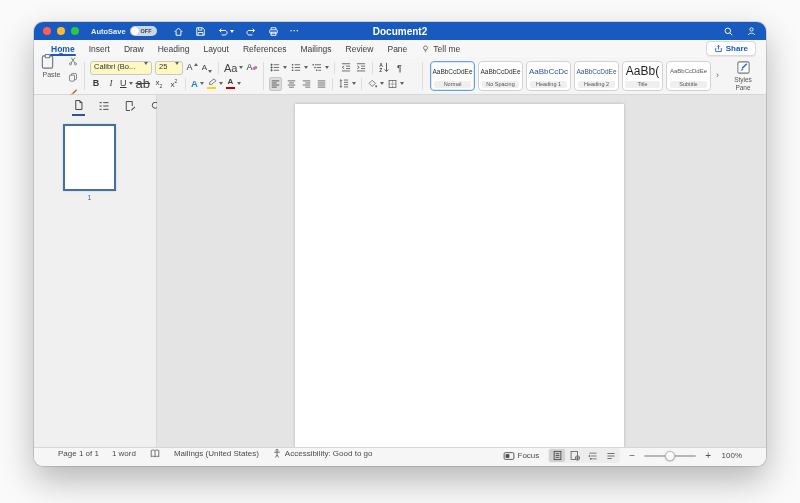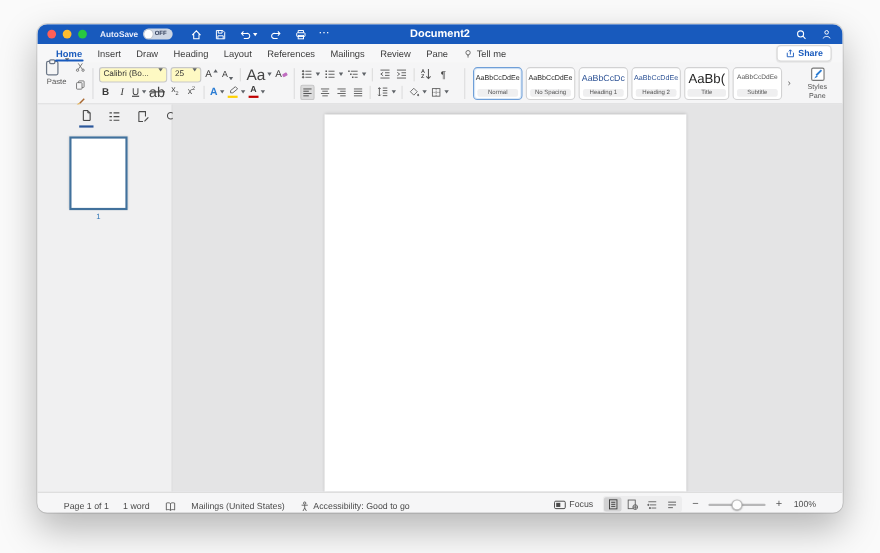--- a/index.html
+++ b/index.html
@@ -56,21 +56,21 @@
     padding:0 3px;font-size:7.5px;color:#333;gap:3px;white-space:nowrap}
   .letter{font-size:9px;font-weight:700;color:#3a3a3a;line-height:1}
   .lt-i{font-weight:400;font-style:italic;font-family:"Liberation Serif",serif}
   .lt-u{font-weight:400;text-decoration:underline}
   .lt-strike{font-weight:400;font-size:13px;text-decoration:line-through;color:#444}
   .supsub{font-size:8px;color:#444;line-height:1}
   .supsub sub,.supsub sup{font-size:5px}
   .fx-a{color:#2b7cd3;font-weight:700;font-size:9.5px}
   .colorbar{display:inline-flex;flex-direction:column;align-items:center;line-height:1}
   .colorbar .bar{width:9px;height:2.5px;margin-top:.5px}
-  .aa{font-size:14px;color:#444}
+  .aa{font-size:11px;color:#444}
   .sortbox{display:flex;flex-direction:column;line-height:1;font-size:5px;font-weight:700;color:#444}
   .pilc{font-size:9px;color:#444}
 
   
   .styles-gallery{display:flex;align-items:center;gap:3px;margin-left:2px}
   .style-card{width:45px;height:30px;background:#fff;border:1px solid #d2d2d3;border-radius:4px;display:flex;flex-direction:column;
     align-items:center;justify-content:flex-end;overflow:hidden;cursor:default;flex:none}
   .style-card.selected{border:1.5px solid #6f9fd8;box-shadow:inset 0 0 0 1px #dce9f7}
   .style-sample{font-size:6.5px;color:#2b2b2b;flex:1;display:flex;align-items:center;white-space:nowrap}
   .style-sample.h{color:#2F5496}
@@ -89,21 +89,21 @@
   .sbtab.active{border-bottom:2px solid #2b579a;color:#222}
   .sb-close{margin-left:auto}
   .thumb-wrap{display:flex;flex-direction:column;align-items:flex-start;margin-top:7px;margin-left:29px}
   .thumb{width:53px;height:67px;background:#fff;border:2px solid #41719c;box-shadow:0 0 2px rgba(0,0,0,.15)}
   .thumb-label{width:53px;text-align:center;font-size:7px;color:#2e74b5;margin-top:3px}
 
   .docarea{flex:1;background:#e4e4e5;position:relative;overflow:hidden}
   .page{position:absolute;left:138px;top:9px;width:329px;bottom:0;background:#fff;box-shadow:0 0 3px rgba(0,0,0,.22)}
 
   
-  .statusbar{height:19px;background:#f6f6f7;border-top:1px solid #d7d7d8;display:flex;align-items:flex-end;
+  .statusbar{height:19px;background:#f6f6f7;border-top:1px solid #d7d7d8;display:flex;align-items:flex-start;
     padding:0 24px;font-size:8px;color:#4b4b4b;flex:none}
   .st-item{display:flex;align-items:center;gap:3px;white-space:nowrap}
   .st-left{display:flex;align-items:center;gap:13px}
   .st-right{margin-left:auto;display:flex;align-items:center;gap:9px}
   .viewgroup{display:flex;align-items:center;gap:2px;background:#ededee;border-radius:3px;padding:1px}
   .viewbtn{width:16px;height:13px;display:flex;align-items:center;justify-content:center;border-radius:2px}
   .viewbtn.sel{background:#d2d2d3}
   .zoom-minus,.zoom-plus{font-size:10px;color:#555;line-height:1}
   .slider{position:relative;width:52px;height:10px;display:flex;align-items:center}
   .slider .track{width:100%;height:2px;background:#b7b7b8;border-radius:1px}

